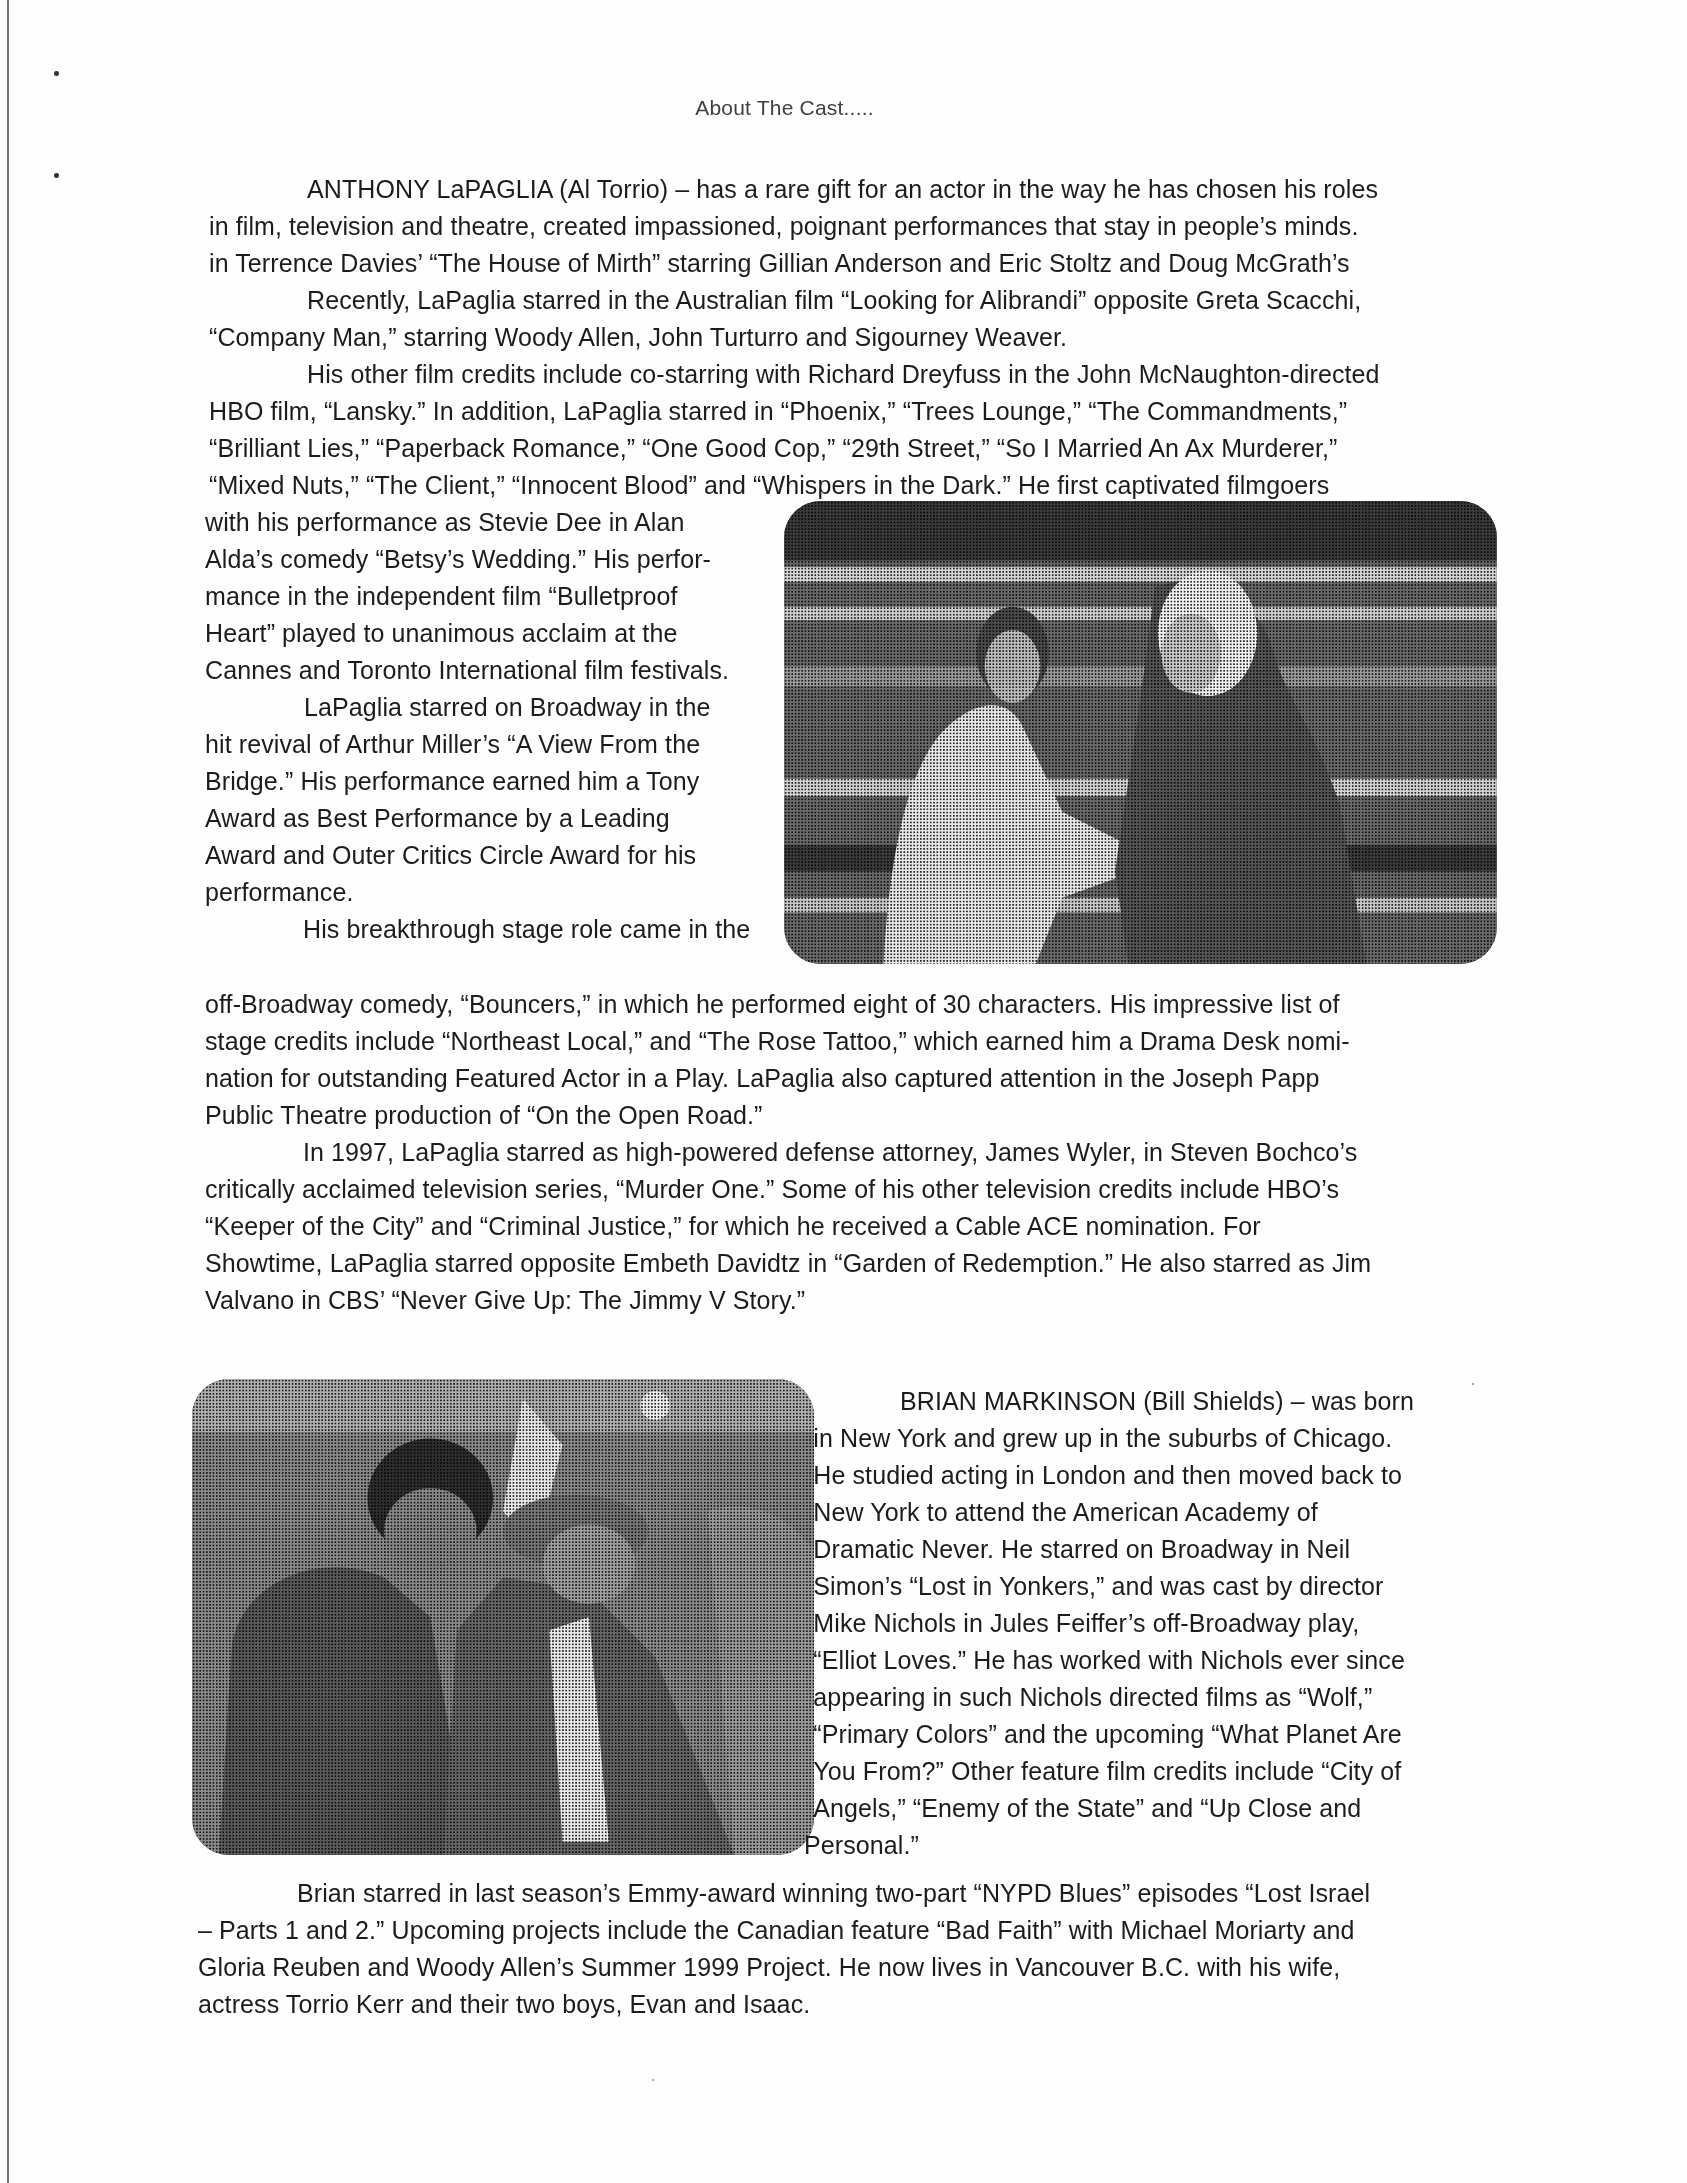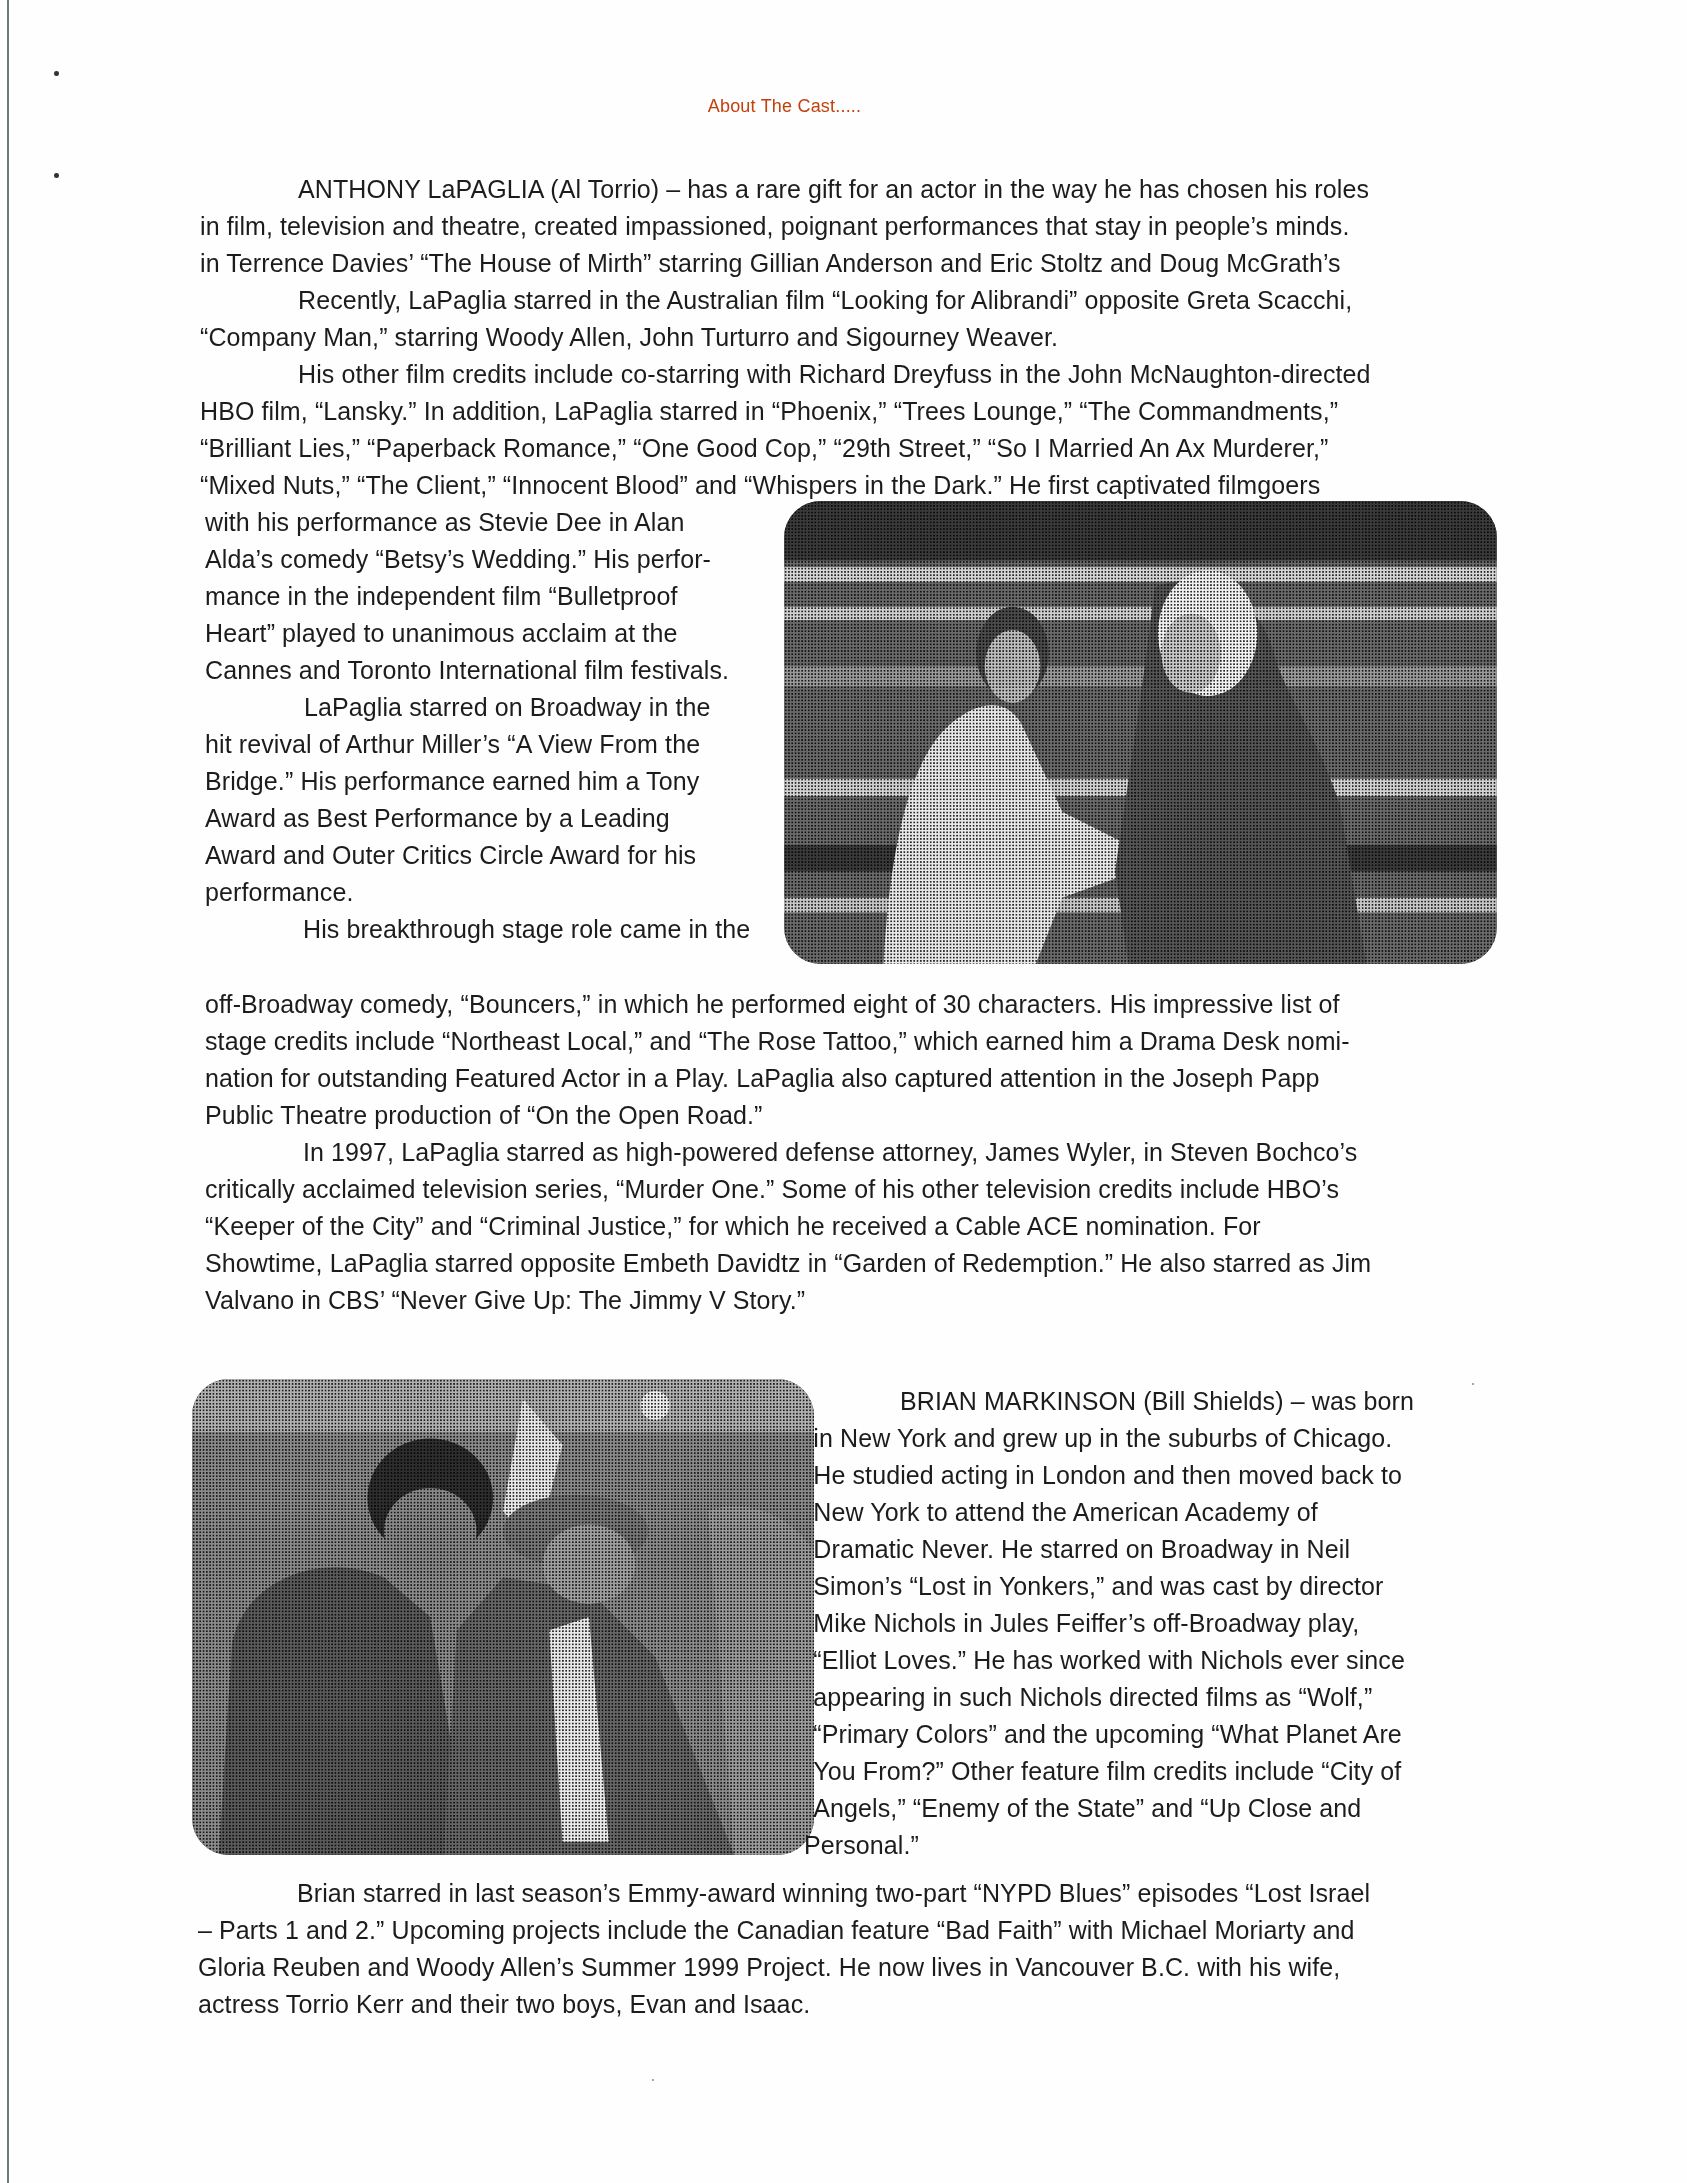--- a/index.html
+++ b/index.html
@@ -10,21 +10,21 @@
       font-family: "Liberation Sans", sans-serif;
       color: #1a1a1a;
     }
     .scan-edge {
       position: absolute; left: 6.6px; top: 0; width: 2px; height: 2183px;
       background: #6f7a78;
     }
     .punch { position: absolute; width: 4.6px; height: 4.6px; border-radius: 50%; background: #333; }
     .title {
       position: absolute; left: 0; width: 1569px; top: 96px; text-align: center;
-      font-size: 18px; letter-spacing: 0.2px; color: #c2410c;
+      font-size: 21px; letter-spacing: 0.2px; color: #404040;
     }
     .text {
       position: absolute; font-size: 25px; line-height: 37px; color: #1c1c1c;
       letter-spacing: 0.1px; white-space: nowrap;
     }
     .line { display: block; height: 37px; }
     .photo {
       position: absolute; border-radius: 37px; overflow: hidden;
       background-color: #5a5a5a;
     }
@@ -42,21 +42,21 @@
 
 <div class="page">
   <div class="scan-edge"></div>
   <div class="punch" style="left:54px;top:71px;"></div>
   <div class="punch" style="left:54px;top:173px;"></div>
   <div class="faint-dot" style="left:1472px;top:1383px;"></div>
   <div class="faint-dot" style="left:652px;top:2079px;"></div>
 
   <div class="title">About The Cast.....</div>
 
-  <div class="text" style="left:200px;top:171px;">
+  <div class="text" style="left:209px;top:171px;">
     <span class="line" style="padding-left:98px;">ANTHONY LaPAGLIA (Al Torrio) – has a rare gift for an actor in the way he has chosen his roles</span>
     <span class="line">in film, television and theatre, created impassioned, poignant performances that stay in people’s minds.</span>
     <span class="line">in Terrence Davies’ “The House of Mirth” starring Gillian Anderson and Eric Stoltz and Doug McGrath’s</span>
     <span class="line" style="padding-left:98px;">Recently, LaPaglia starred in the Australian film “Looking for Alibrandi” opposite Greta Scacchi,</span>
     <span class="line">“Company Man,” starring Woody Allen, John Turturro and Sigourney Weaver.</span>
     <span class="line" style="padding-left:98px;">His other film credits include co-starring with Richard Dreyfuss in the John McNaughton-directed</span>
     <span class="line">HBO film, “Lansky.”  In addition, LaPaglia starred in “Phoenix,” “Trees Lounge,” “The Commandments,”</span>
     <span class="line">“Brilliant Lies,” “Paperback Romance,” “One Good Cop,” “29th Street,” “So I Married An Ax Murderer,”</span>
     <span class="line">“Mixed Nuts,” “The Client,” “Innocent Blood” and “Whispers in the Dark.”  He first captivated filmgoers</span>
   </div>

